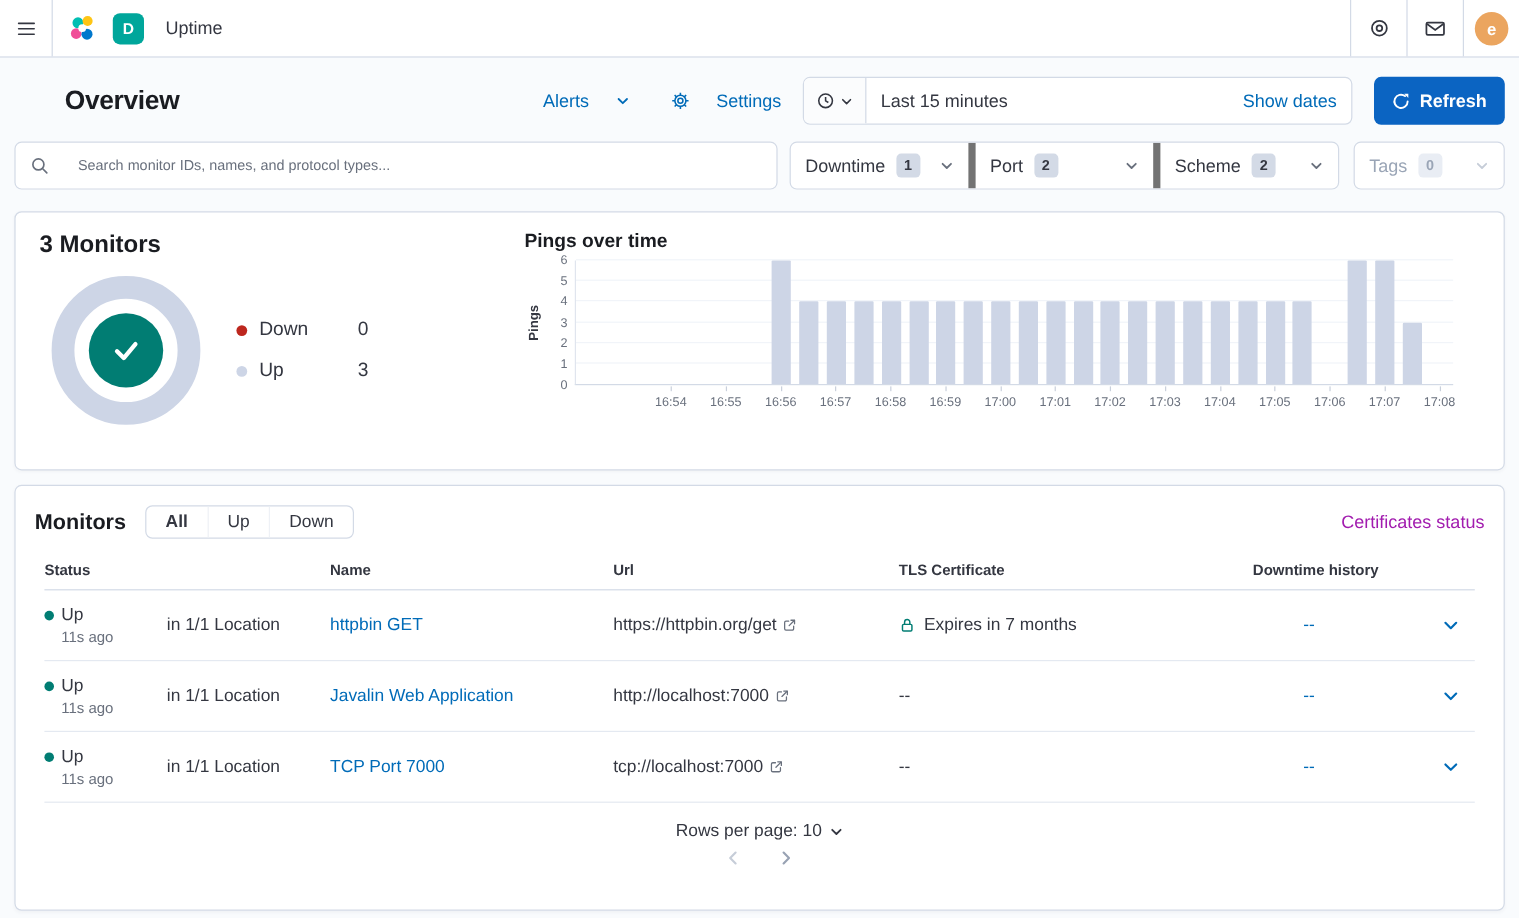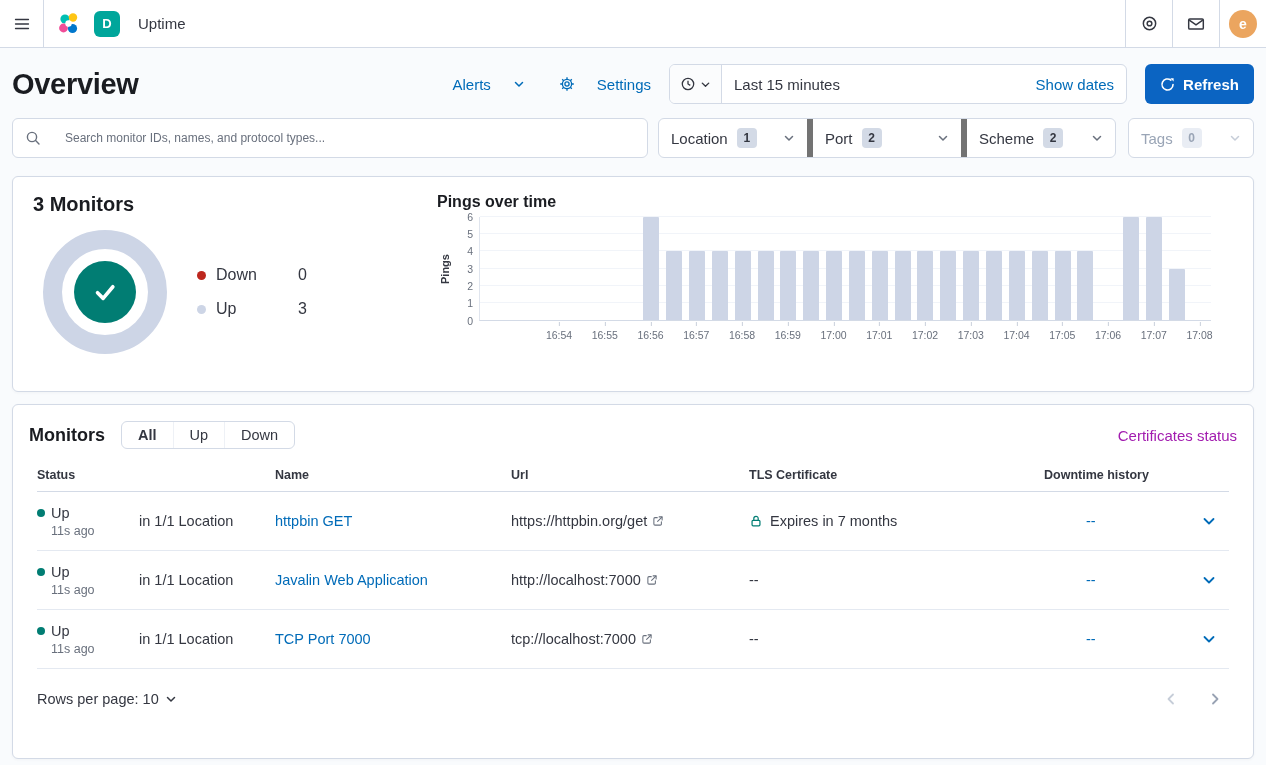--- a/index.html
+++ b/index.html
@@ -15,21 +15,21 @@
   .logo-wrap{width:50px;display:flex;align-items:center;justify-content:center;}
   .space-badge{width:26px;height:26px;border-radius:6px;background:#00a69b;display:flex;align-items:center;justify-content:center;color:#fff;font-weight:700;font-size:13px;margin-right:8px;align-self:center;}
   .breadcrumb{font-size:15px;font-weight:500;color:#343741;align-self:center;padding:0 10px;}
   .tb-right{margin-left:auto;display:flex;align-items:stretch;}
   .tb-icon-btn{width:47px;display:flex;align-items:center;justify-content:center;border-left:1px solid #d3dae6;color:#343741;}
   .avatar{width:28px;height:28px;border-radius:50%;background:#eba55f;display:flex;align-items:center;justify-content:center;color:#fff;font-size:14px;font-weight:600;}
 
   
   .page{padding:0 12px;}
   .page-header{display:flex;align-items:center;padding:16px 0 14px;}
-  .page-header h1{font-size:29px;font-weight:600;color:#1a1c21;margin-right:auto;letter-spacing:-0.3px;}
+  .page-header h1{font-size:22px;font-weight:600;color:#1a1c21;margin-right:auto;letter-spacing:-0.3px;margin-left:42px;}
   .ph-controls{display:flex;align-items:center;gap:18px;}
   .link-btn{display:flex;align-items:center;gap:22px;color:#006bb8;font-size:15px;}
   .link-btn.alerts{margin-right:16px;}
   .datepicker{display:flex;align-items:center;width:458px;height:40px;background:#fff;border:1px solid #d3dae6;border-radius:6px;overflow:hidden;flex:none;}
   .dp-quick{display:flex;align-items:center;gap:4px;padding:0 10px;height:100%;border-right:1px solid #d3dae6;color:#343741;background:#fbfcfd;}
   .dp-value{flex:1;text-align:left;padding:0 12px;font-size:15px;color:#343741;}
   .dp-showdates{padding:0 12px;color:#006bb8;font-size:15px;font-weight:500;}
   .refresh-btn{width:109px;height:40px;border-radius:6px;background:#0b64c2;color:#fff;display:flex;align-items:center;justify-content:center;gap:8px;font-size:15px;font-weight:600;flex:none;}
 
   
@@ -94,21 +94,21 @@
   .status-top{display:flex;align-items:center;gap:6px;}
   .dot{width:8px;height:8px;border-radius:50%;background:#017d73;flex:none;}
   .ago{font-size:12.5px;color:#69707d;margin-left:14px;margin-top:3px;}
   .mon-link{color:#006bb8;}
   .url-link{color:#343741;display:inline-flex;align-items:center;gap:5px;}
   .c-tls{display:flex;align-items:center;gap:7px;}
   .c-down{color:#006bb8;padding-left:42px;}
   .c-exp{display:flex;justify-content:center;}
   .expand-btn{width:28px;height:28px;display:flex;align-items:center;justify-content:center;}
 
-  .tfoot{display:flex;align-items:center;justify-content:space-between;padding:16px 0 8px;}
+  .tfoot{display:flex;align-items:center;justify-content:space-between;padding:16px 0 8px;flex-direction:column;}
   .rpp{display:flex;align-items:center;gap:6px;font-size:14.5px;color:#343741;}
   .pager{display:flex;gap:16px;}
   .page-btn{width:28px;height:28px;display:flex;align-items:center;justify-content:center;}
   .page-btn.prev{color:#c6cdd8;}
   .page-btn.next{color:#98a2b3;}
 </style>
 </head>
 <body>
 
 <header class="topbar">
@@ -192,21 +192,21 @@
   <div class="filter-row">
     <div class="search-box">
       <svg width="16" height="16" viewBox="0 0 16 16" fill="none" stroke="#69707d" stroke-width="1.4" stroke-linecap="round">
           <circle cx="7" cy="7" r="4.6"></circle>
           <path d="M10.6 10.6L14 14"></path>
         </svg>
       <input placeholder="Search monitor IDs, names, and protocol types..." style="">
     </div>
     <div class="filter-group">
       <button class="filter-item">
-        <span>Location</span>
+        <span>Downtime</span>
         <span class="count-badge">1</span>
         <svg class="chev" width="12" height="12" viewBox="0 0 12 12" fill="none" stroke="currentColor" stroke-width="1.5" stroke-linecap="round" stroke-linejoin="round">
             <path d="M2.5 4.5L6 8l3.5-3.5"></path>
           </svg>
       </button>
       <button class="filter-item">
         <span>Port</span>
         <span class="count-badge">2</span>
         <svg class="chev" width="12" height="12" viewBox="0 0 12 12" fill="none" stroke="currentColor" stroke-width="1.5" stroke-linecap="round" stroke-linejoin="round">
             <path d="M2.5 4.5L6 8l3.5-3.5"></path>

